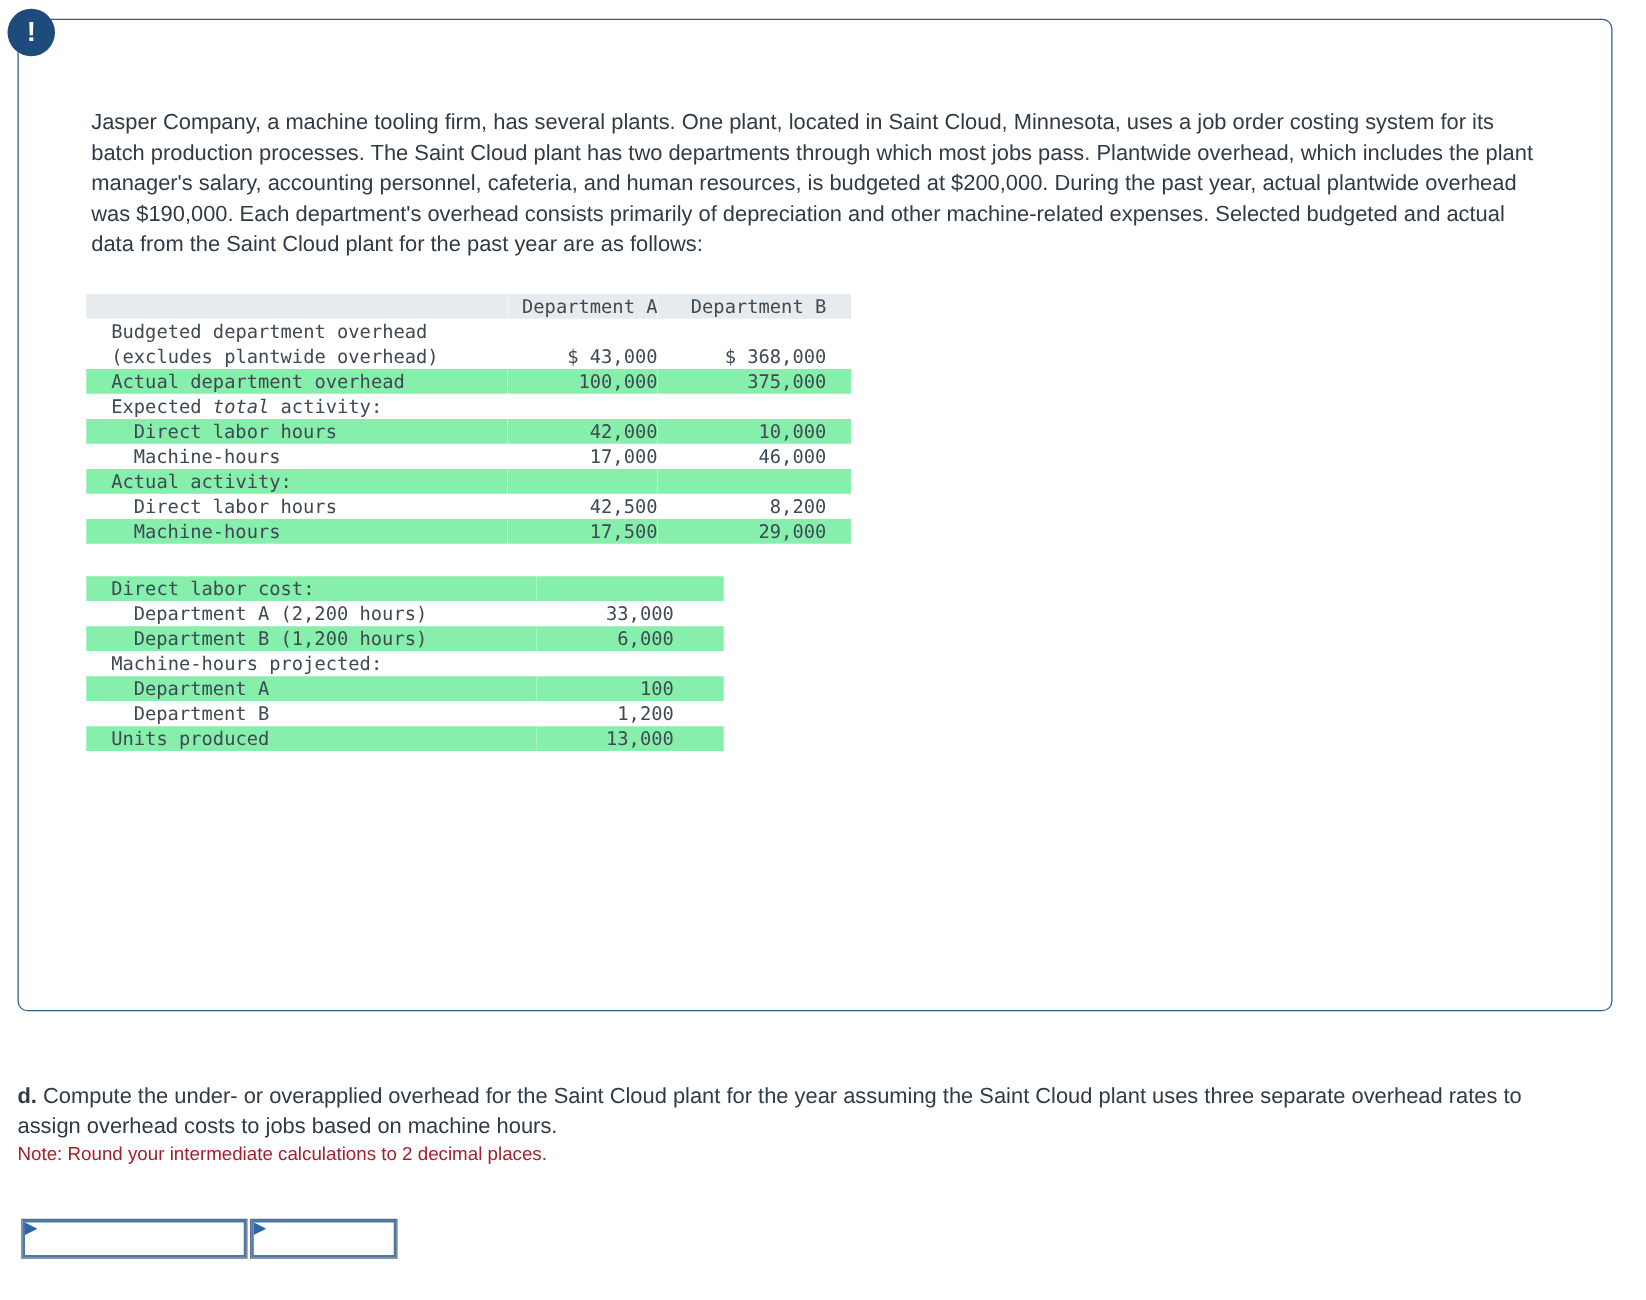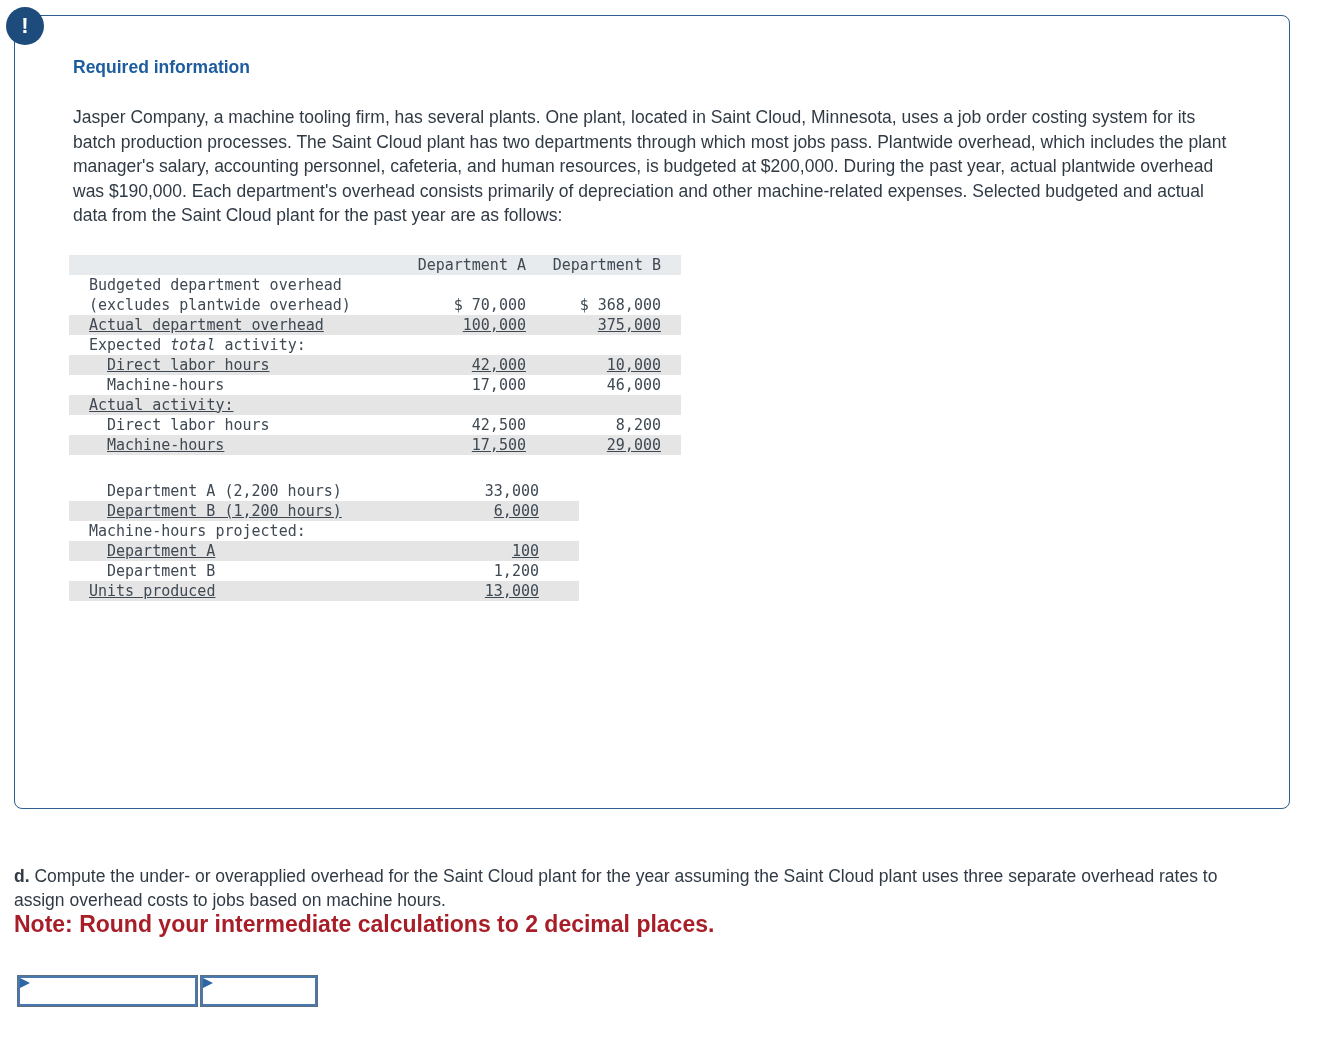--- a/index.html
+++ b/index.html
@@ -35,26 +35,26 @@
     font-weight:normal; padding:0;
   }
   .dept-table { width:612px; margin-top:27px; }
   .job-table  { width:510px; margin-top:26px; }
   .mono-table .lbl { text-align:left; padding-left:20px;margin-top:44px; }
   .mono-table .ind { padding-left:38px; }
   .mono-table .num { text-align:right; }
   .dept-table .c1, .dept-table th.hb { padding-right:20px; }
   .job-table .c0 { padding-right:40px; }
   .mono-table thead tr { background:#e8ebee; }
-  .mono-table tr.shaded { background:#e5e5e5;text-decoration:underline; }
+  .mono-table tr.shaded { background:#86efac; }
   
   .question { position:absolute; left:14px; top:864px; width:1220px; }
   .q-text { font-size:17.5px; line-height:24px; color:#303a45; }
   .q-label { font-weight:bold; }
-  .q-note { font-size:23px; line-height:24px; font-weight:bold; color:#a81e28; }
+  .q-note { font-size:15px; line-height:24px; font-weight:normal; color:#a81e28; }
   
   .answer-row { position:absolute; left:18px; top:976px; display:flex; gap:4px; }
   .answer-cell {
     position:relative; height:26px; background:#ffffff;
     border:2px solid #4a78ad; outline:1px solid #5d7083;
   }
   .cell-amount { width:175px; }
   .cell-direction { width:112px; }
   .cell-flag {
     position:absolute; left:0; top:0; width:10px; height:11px;
@@ -69,21 +69,20 @@
 </head>
 <body>
 
 <div class="page">
 
   <div class="alert-icon">!</div>
 
   <div class="alert-box">
     <div class="panel-content">
 
-      <div class="req-heading">Required information</div>
 
 
       <p class="para">Jasper Company, a machine tooling firm, has several plants. One plant, located in Saint Cloud, Minnesota, uses a job order costing system for its batch production processes. The Saint Cloud plant has two departments through which most jobs pass. Plantwide overhead, which includes the plant manager's salary, accounting personnel, cafeteria, and human resources, is budgeted at $200,000. During the past year, actual plantwide overhead was $190,000. Each department's overhead consists primarily of depreciation and other machine-related expenses. Selected budgeted and actual data from the Saint Cloud plant for the past year are as follows:</p>
 
       <table class="mono-table dept-table">
         <colgroup>
             <col style="width:337px">
             <col style="width:120px">
             <col style="width:155px">
           </colgroup>
@@ -95,21 +94,21 @@
           </tr>
         </thead>
         <tbody id="dept-tbody">
             <tr>
               <td class="lbl"><span>Budgeted department overhead</span></td>
               <td class="num c0"></td>
               <td class="num c1"></td>
             </tr>
             <tr>
               <td class="lbl"><span>(excludes plantwide overhead)</span></td>
-              <td class="num c0">$ 70,000</td>
+              <td class="num c0">$ 43,000</td>
               <td class="num c1">$ 368,000</td>
             </tr>
             <tr class="shaded">
               <td class="lbl"><span>Actual department overhead</span></td>
               <td class="num c0">100,000</td>
               <td class="num c1">375,000</td>
             </tr>
             <tr>
               <td class="lbl"><span>Expected </span><i>total</i><span> activity:</span></td>
               <td class="num c0"></td>
@@ -143,20 +142,24 @@
           </tbody>
       </table>
 
 
       <table class="mono-table job-table">
         <colgroup>
             <col style="width:360px">
             <col style="width:150px">
           </colgroup>
         <tbody id="job-tbody">
+            <tr class="shaded">
+              <td class="lbl"><span>Direct labor cost:</span></td>
+              <td class="num c0"></td>
+            </tr>
             <tr>
               <td class="lbl ind"><span>Department A (2,200 hours)</span></td>
               <td class="num c0">33,000</td>
             </tr>
             <tr class="shaded">
               <td class="lbl ind"><span>Department B (1,200 hours)</span></td>
               <td class="num c0">6,000</td>
             </tr>
             <tr>
               <td class="lbl"><span>Machine-hours projected:</span></td>

